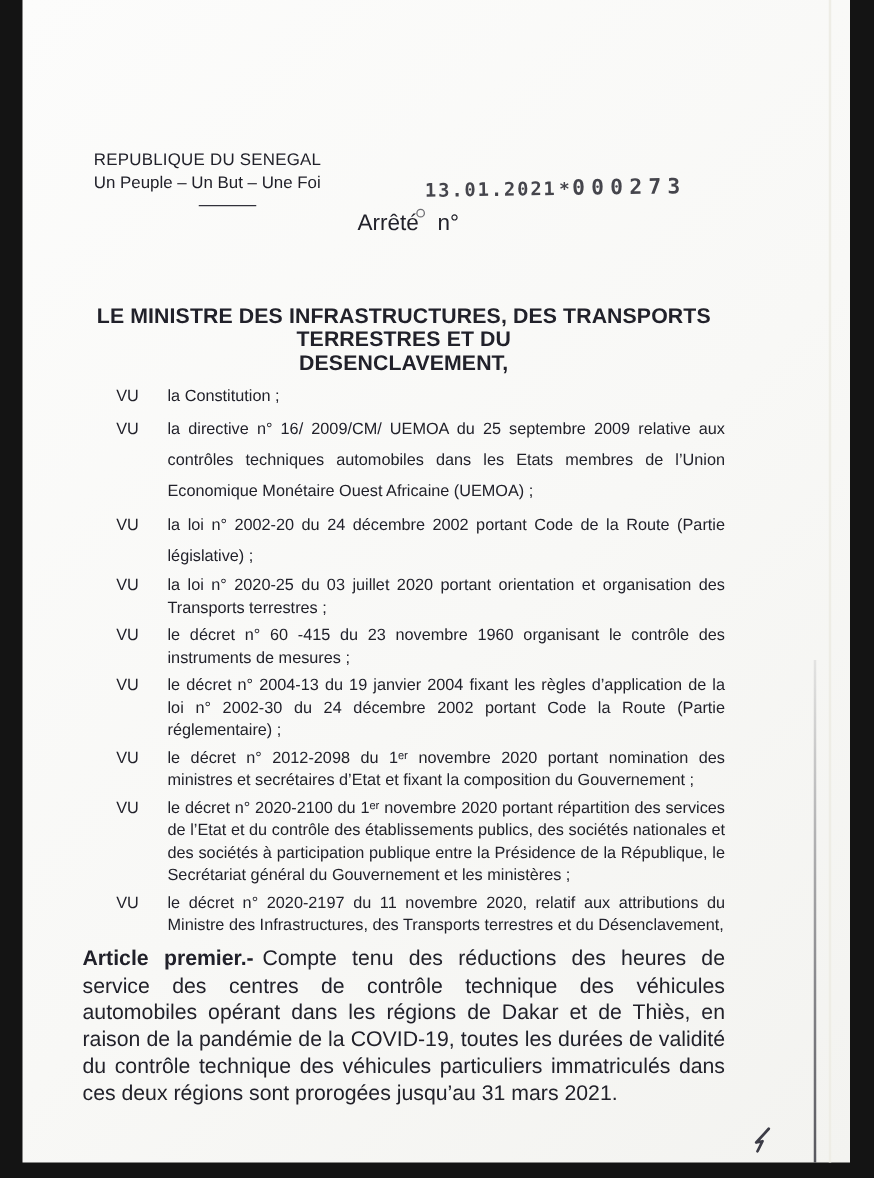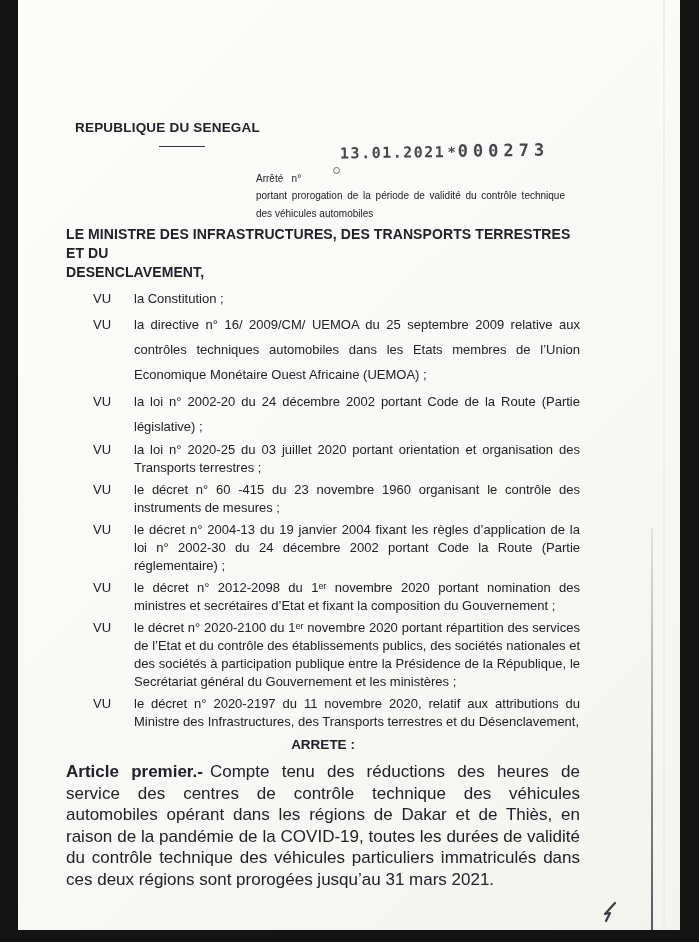--- a/index.html
+++ b/index.html
@@ -16,48 +16,48 @@
     color:#21212a;
   }
   
   .edge-line{position:absolute;left:645px;top:0;width:2px;height:930px;background:#eeede6;}
   .crease{position:absolute;left:633px;top:528px;width:2px;height:402px;
     background:linear-gradient(to bottom,rgba(120,120,125,.15),rgba(60,60,68,.85));}
   .content{position:absolute;left:48px;top:0;width:514px;}
 
   
   .header{margin:119px 0 0 9px;}
-  .republic{font-size:13.5px;font-weight:bold;letter-spacing:.2px;line-height:18px;}
+  .republic{font-size:13.5px;font-weight:normal;letter-spacing:.2px;line-height:18px;}
   .motto{font-size:13.5px;line-height:18px;}
   .rule{width:46px;height:0;border-top:1.7px solid #31313b;margin:9px 0 0 84px;}
 
   
   .stamp{
     position:absolute;left:322px;top:141px;
     font-family:"DejaVu Sans Mono",monospace;
     color:#45454c;white-space:nowrap;
     transform:rotate(-0.8deg);
   }
   .stamp-date{font-size:15px;letter-spacing:1.5px;font-weight:600;}
   .stamp-sep{font-size:14px;margin:0 2px;font-weight:600;}
   .stamp-num{font-size:17px;letter-spacing:5px;font-weight:600;}
   .stamp-circle{
     position:absolute;left:315px;top:167px;width:5px;height:5px;
     border:1.2px solid #6d6d72;border-radius:50%;
   }
 
   
-  .decree{position:absolute;left:238px;top:170px;width:309px;font-size:10px;}
+  .decree{position:absolute;left:268px;top:170px;width:309px;font-size:18px;}
   .decree-label{white-space:pre;line-height:17px;}
   .decree-subject{text-align:justify;line-height:18px;}
 
   
   .minister-title{
-    margin-top:78px;font-weight:bold;
-    font-size:14px;line-height:19px;white-space:pre-line;letter-spacing:.1px;
+    margin-top:78px;text-align:center;font-weight:bold;
+    font-size:17px;line-height:19px;white-space:pre-line;letter-spacing:.1px;
   }
 
   
   .vu-list{margin-top:8px;}
   .vu-row{display:flex;font-size:13px;line-height:18px;margin-bottom:4px;margin-left:21px;}
   .vu-row.loose{line-height:25px;margin-bottom:2px;}
   .vu-label{width:31px;flex:0 0 31px;padding-left:6px;box-sizing:border-box;}
   .vu-text{flex:1;text-align:justify;padding-left:16px;}
 
   .arrete-heading{text-align:center;font-weight:bold;font-size:13.5px;margin-top:5px;line-height:18px;}
@@ -77,27 +77,27 @@
     <div class="edge-line"></div>
     <div class="crease"></div>
 
     <div class="stamp">
       <span class="stamp-date">13.01.2021</span><span class="stamp-sep">*</span><span class="stamp-num">000273</span>
     </div>
     <div class="stamp-circle"></div>
 
     <div class="decree">
       <div class="decree-label">Arrêté   n°</div>
-      <div class="decree-subject">portant prorogation de la période de validité du contrôle technique des véhicules automobiles</div>
     </div>
 
     <div class="content">
 
       <div class="header">
         <div class="republic">REPUBLIQUE DU SENEGAL</div>
+        <div class="motto">Un Peuple – Un But – Une Foi</div>
         <div class="rule"></div>
       </div>
 
       <div class="minister-title">LE MINISTRE DES INFRASTRUCTURES, DES TRANSPORTS TERRESTRES ET DU
 DESENCLAVEMENT,</div>
 
       <div class="vu-list">
         <div class="vu-row">
           <span class="vu-label">VU</span>
           <span class="vu-text">la Constitution ;</span>
@@ -129,21 +129,20 @@
         <div class="vu-row">
           <span class="vu-label">VU</span>
           <span class="vu-text">le décret n° 2020-2100 du 1ᵉʳ novembre 2020 portant répartition des services de l’Etat et du contrôle des établissements publics, des sociétés nationales et des sociétés à participation publique entre la Présidence de la République, le Secrétariat général du Gouvernement et les ministères ;</span>
         </div>
         <div class="vu-row">
           <span class="vu-label">VU</span>
           <span class="vu-text">le décret n° 2020-2197 du 11 novembre 2020, relatif aux attributions du Ministre des Infrastructures, des Transports terrestres et du Désenclavement,</span>
         </div>
       </div>
 
-      <div class="arrete-heading">ARRETE :</div>
 
       <p class="article"><span class="article-label">Article premier.-</span><span>Compte tenu des réductions des heures de service des centres de contrôle technique des véhicules automobiles opérant dans les régions de Dakar et de Thiès, en raison de la pandémie de la COVID-19, toutes les durées de validité du contrôle technique des véhicules particuliers immatriculés dans ces deux régions sont prorogées jusqu’au 31 mars 2021.</span></p>
 
     </div>
 
     <svg class="pen-mark" viewBox="0 0 20 22">
       <polyline points="15,2 5,13 10,12 6,20" fill="none" stroke="#3c3c46" stroke-width="2.2" stroke-linecap="round" stroke-linejoin="round"></polyline>
     </svg>
 
   </div>

